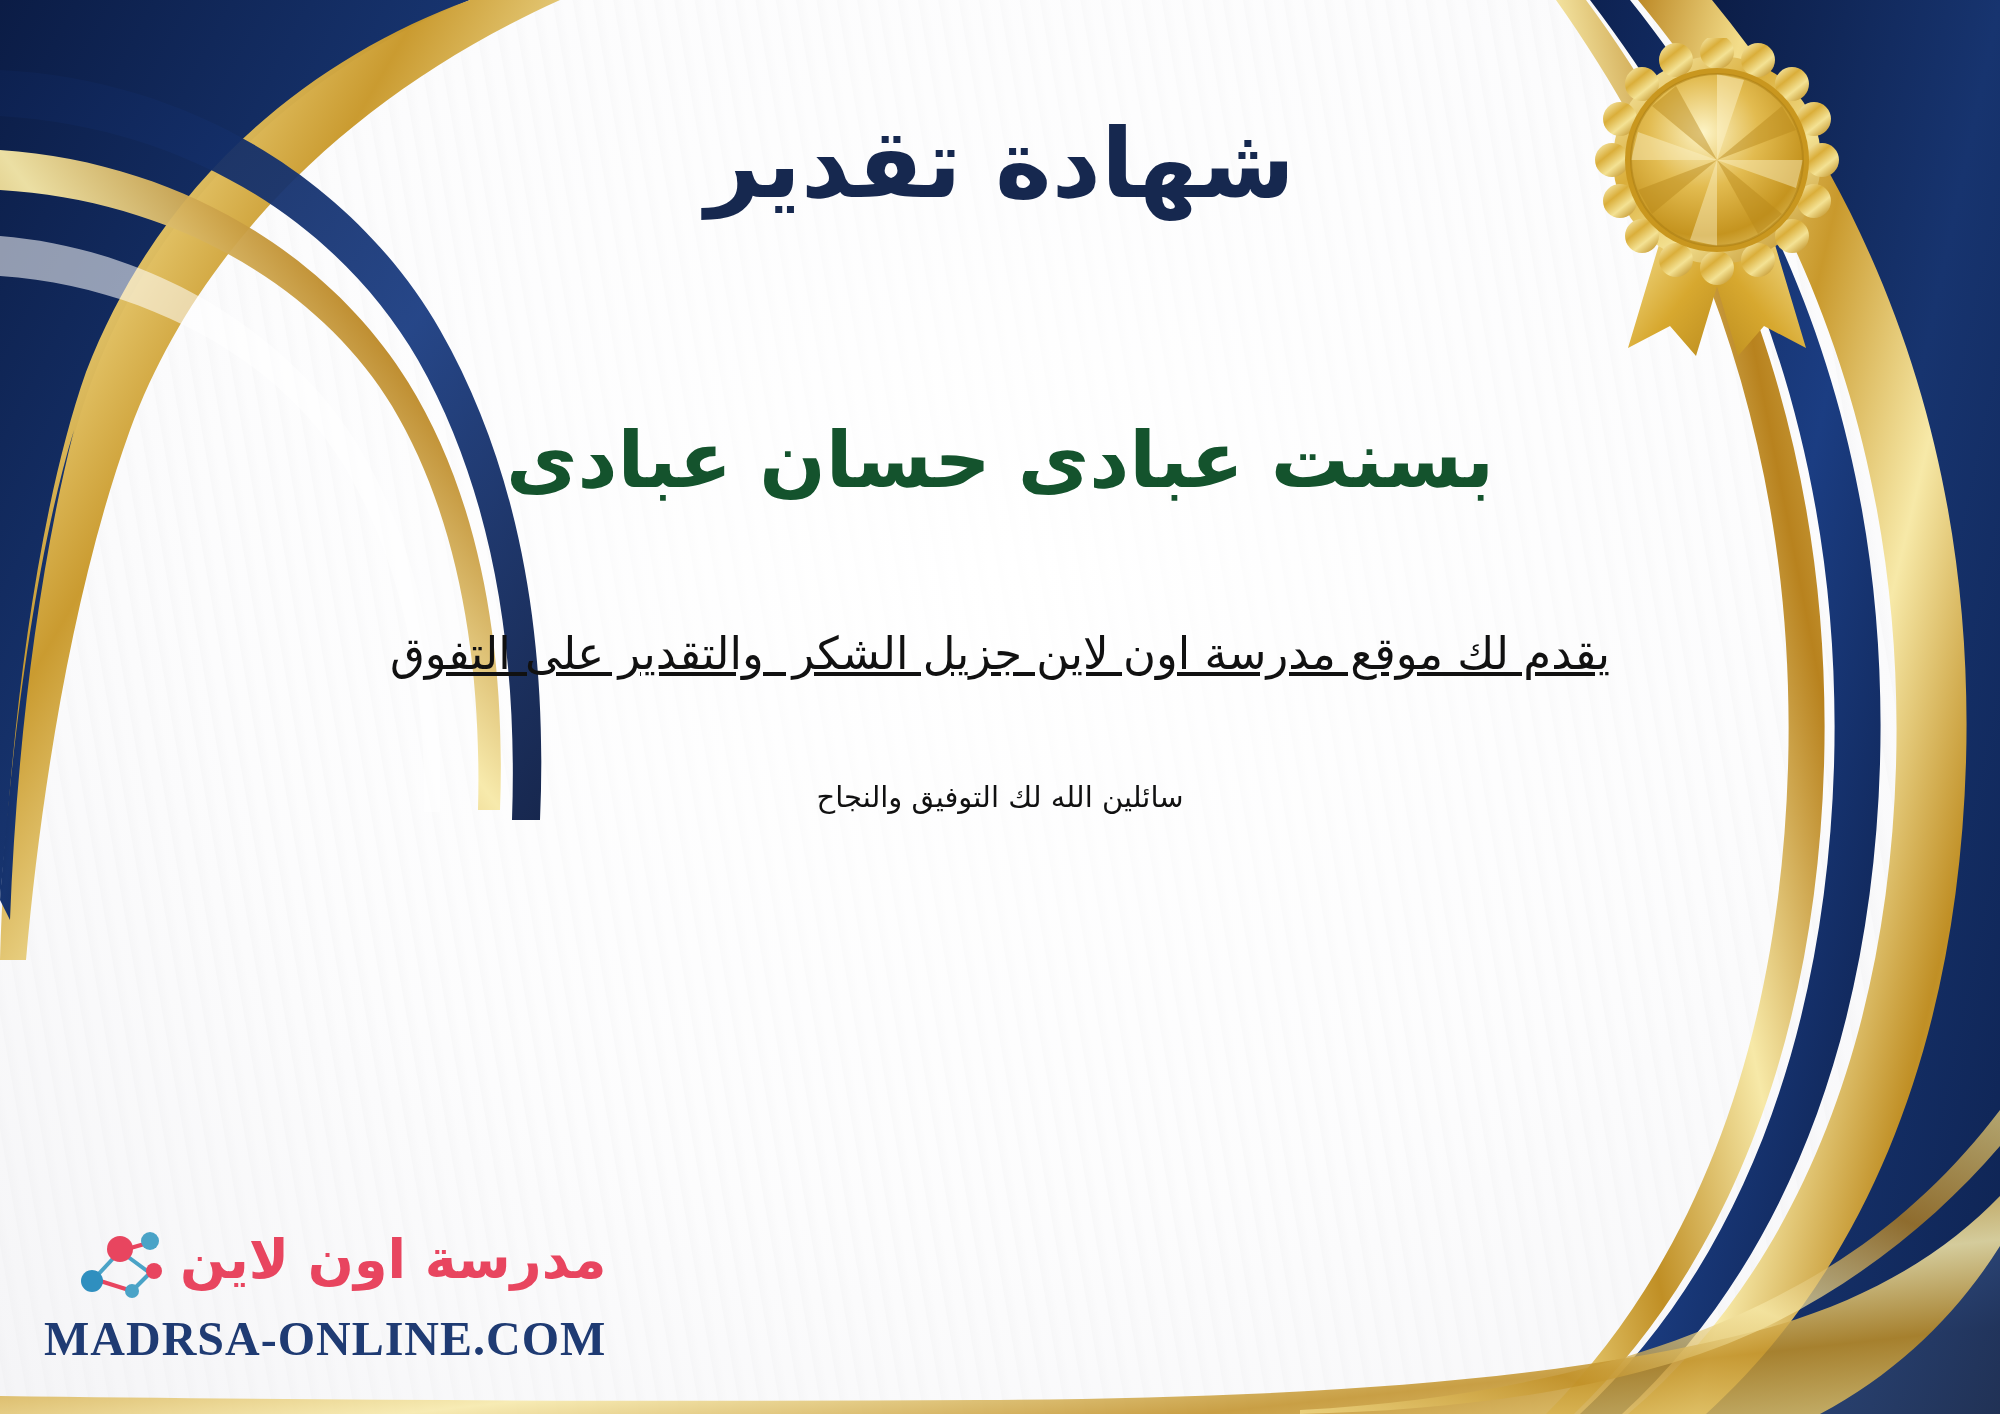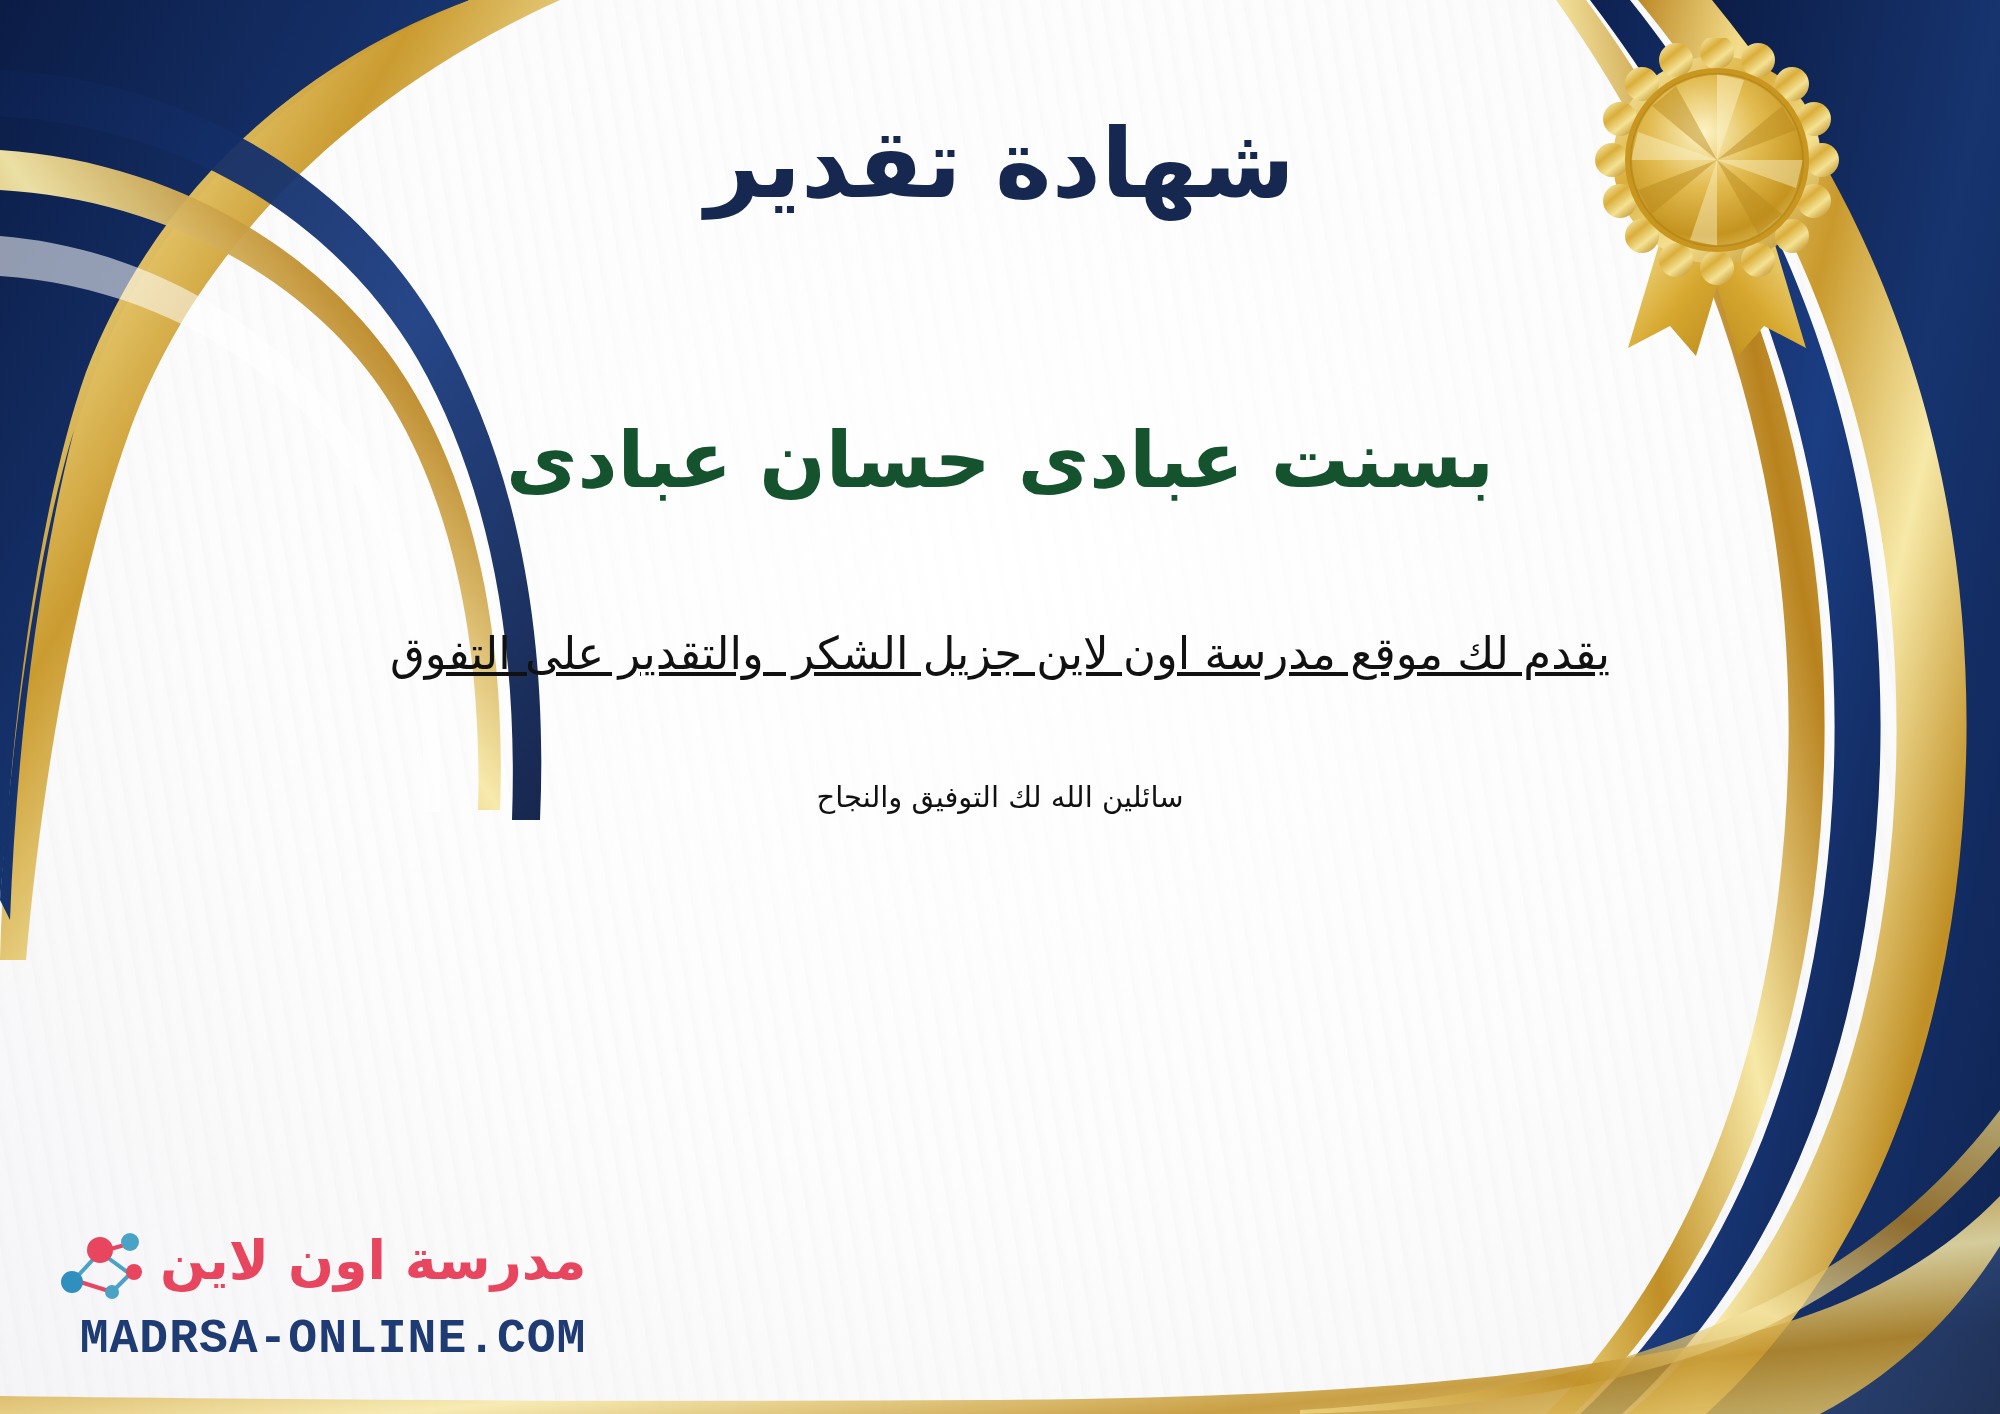--- a/index.html
+++ b/index.html
@@ -116,21 +116,21 @@
     position: absolute;
     top: 38px;
     left: 1592px;
     width: 250px;
     height: 330px;
   }
 
   
   .brand {
     position: absolute;
-    left: 50px;
+    left: 44px;
     bottom: 48px;
     display: flex;
     flex-direction: column;
     align-items: flex-start;
     direction: rtl;
     justify-content: space-between;
   }
   .brand-row {
     display: flex;
     align-items: center;
@@ -143,21 +143,21 @@
     line-height: 1;
     letter-spacing: -1px;
   }
   .brand-url {
     margin-top: 12px;
     font-size: 48px;
     font-weight: 700;
     color: #1f3b73;
     letter-spacing: 1px;
     direction: ltr;
-    font-family: Liberation Mono, monospace;
+    font-family: Liberation Serif, serif;
   }
 </style>
 </head>
 <body>
 
 <div class="certificate">
 
   <div class="paper-texture"></div>
   <div class="paper-glow"></div>
 

